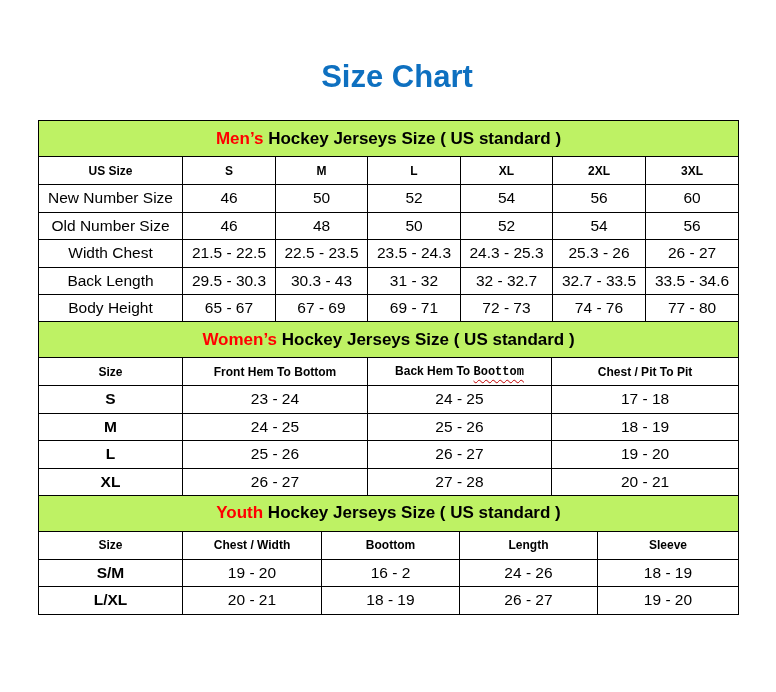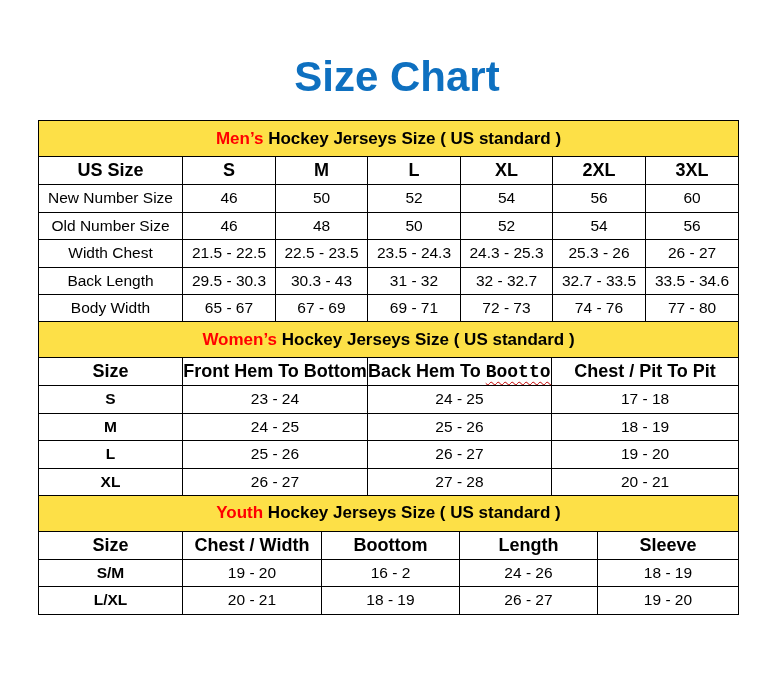--- a/index.html
+++ b/index.html
@@ -10,21 +10,21 @@
   body {
     width: 776px;
     height: 692px;
     font-family: "Liberation Sans", sans-serif;
     color: #000000;
     overflow: hidden;
   }
   .title {
     margin: 58px 0 0 18px;
     text-align: center;
-    font-size: 42px;
+    font-size: 31px;
     line-height: 38px;
     font-weight: bold;
     color: #0E70C0;
     letter-spacing: 0px;
   }
   .tables {
     width: 700px;
     margin: 24px auto 0 auto;
   }
   table.size-table {
@@ -39,31 +39,31 @@
   table.size-table td,
   table.size-table th {
     border: 1.5px solid #000000;
     text-align: center;
     vertical-align: middle;
     padding: 0;
     overflow: hidden;
     white-space: nowrap;
   }
   tr.band-row td {
-    background: #fde047;
+    background: #bef264;
     height: 35px;
     font-weight: bold;
     font-size: 17px;
   }
   tr.band-row .hl {
     color: #FF0000;
   }
   th.col-header {
     height: 27px;
-    font-size: 18px;
+    font-size: 12px;
     font-weight: bold;
   }
   td.size-cell {
     height: 26.5px;
     font-size: 15.5px;
     font-weight: normal;
   }
   td.row-header {
     font-size: 15.5px;
     margin-top: 47px;
@@ -141,21 +141,21 @@
           <tr>
             <td class="row-header size-cell plain">Back Length</td>
             <td class="size-cell">29.5 - 30.3</td>
             <td class="size-cell">30.3 - 43</td>
             <td class="size-cell">31 - 32</td>
             <td class="size-cell">32 - 32.7</td>
             <td class="size-cell">32.7 - 33.5</td>
             <td class="size-cell">33.5 - 34.6</td>
           </tr>
           <tr>
-            <td class="row-header size-cell plain">Body Width</td>
+            <td class="row-header size-cell plain">Body Height</td>
             <td class="size-cell">65 - 67</td>
             <td class="size-cell">67 - 69</td>
             <td class="size-cell">69 - 71</td>
             <td class="size-cell">72 - 73</td>
             <td class="size-cell">74 - 76</td>
             <td class="size-cell">77 - 80</td>
           </tr>
         </tbody>
     </table>
 

